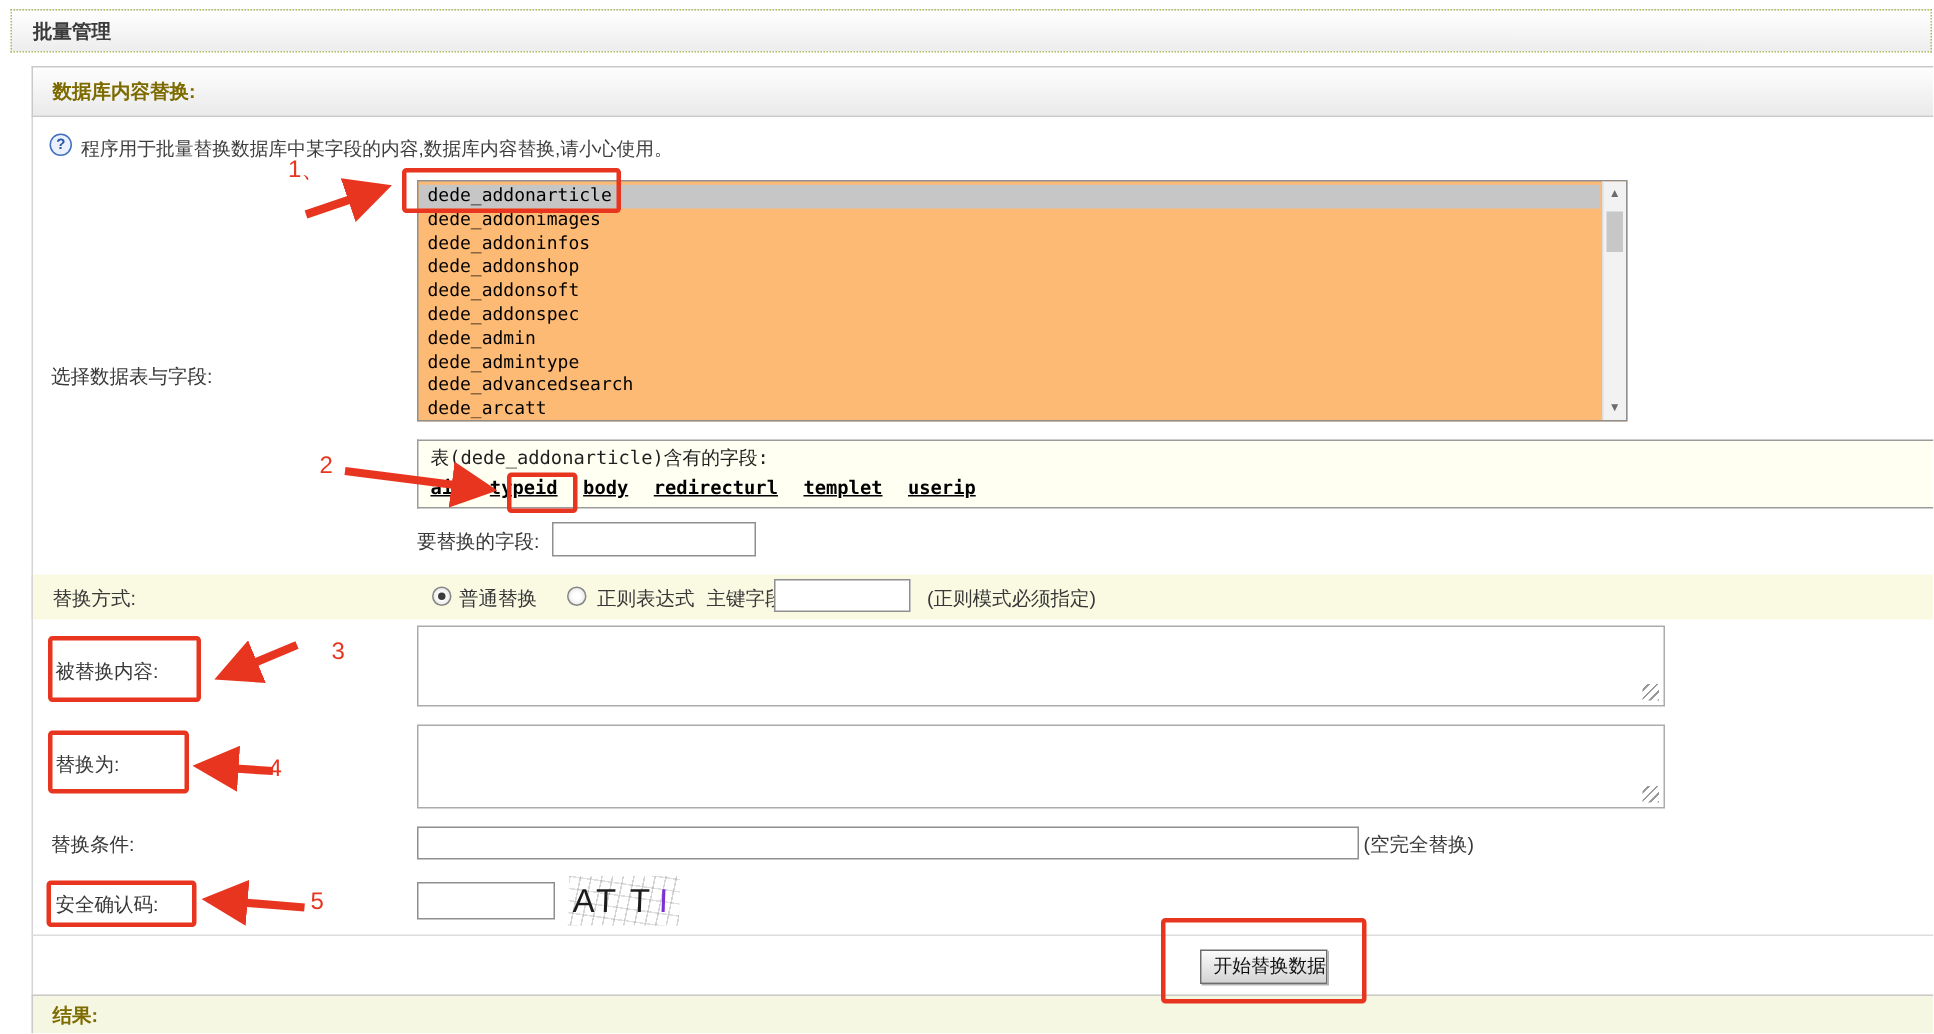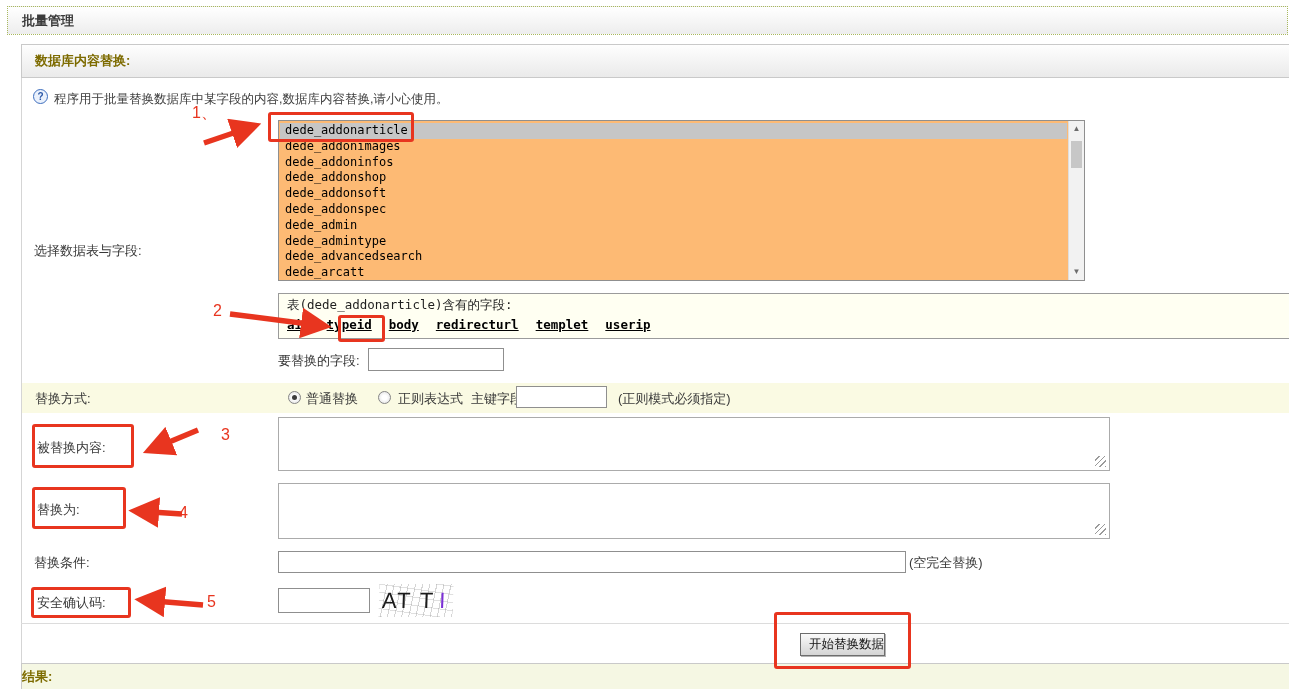--- a/index.html
+++ b/index.html
@@ -81,21 +81,21 @@
   .submit-btn {
     position:absolute; left:800px; top:633px; width:85px; height:23px;
     border:1px solid #6d6d6d; background:linear-gradient(#fafafa,#d4d4d4);
     box-shadow:1px 1px 0 rgba(0,0,0,.3);
     font-size:12.5px; color:#111; text-align:right; line-height:20px; cursor:pointer;
   }
 
   .result-band {
     position:absolute; left:21px; right:0; top:663px; height:26px;
     background:#f5f7e3; border-top:1px solid #c9c9c9; border-left:1px solid #c9c9c9;
-    display:flex; align-items:center; 
+    display:flex; align-items:center; padding-left:13px;
     font-size:13px; font-weight:bold; color:#7d6b00;
   }
 
   
   .ann-box { position:absolute; border:3px solid #e8351f; border-radius:3px; pointer-events:none; }
   .ann-num { position:absolute; color:#e8351f; font-size:16px; pointer-events:none; }
   .overlay { position:absolute; left:0; top:0; pointer-events:none; }
 </style>
 </head>
 <body>

